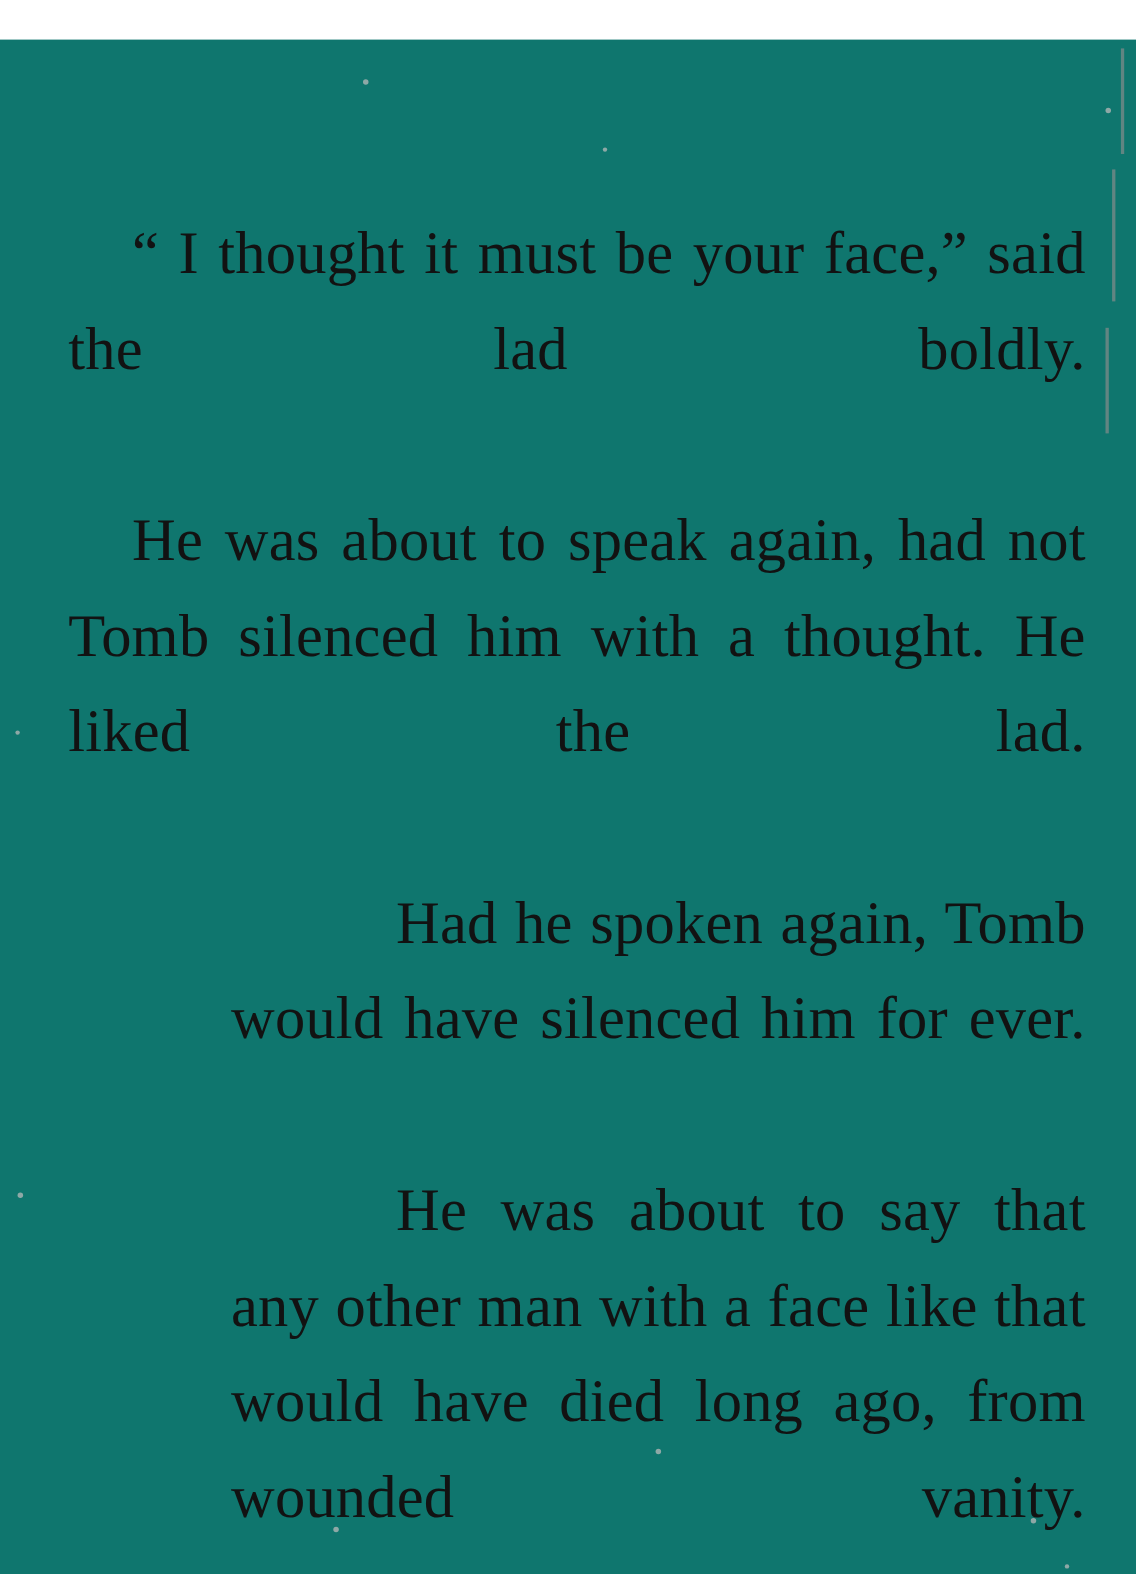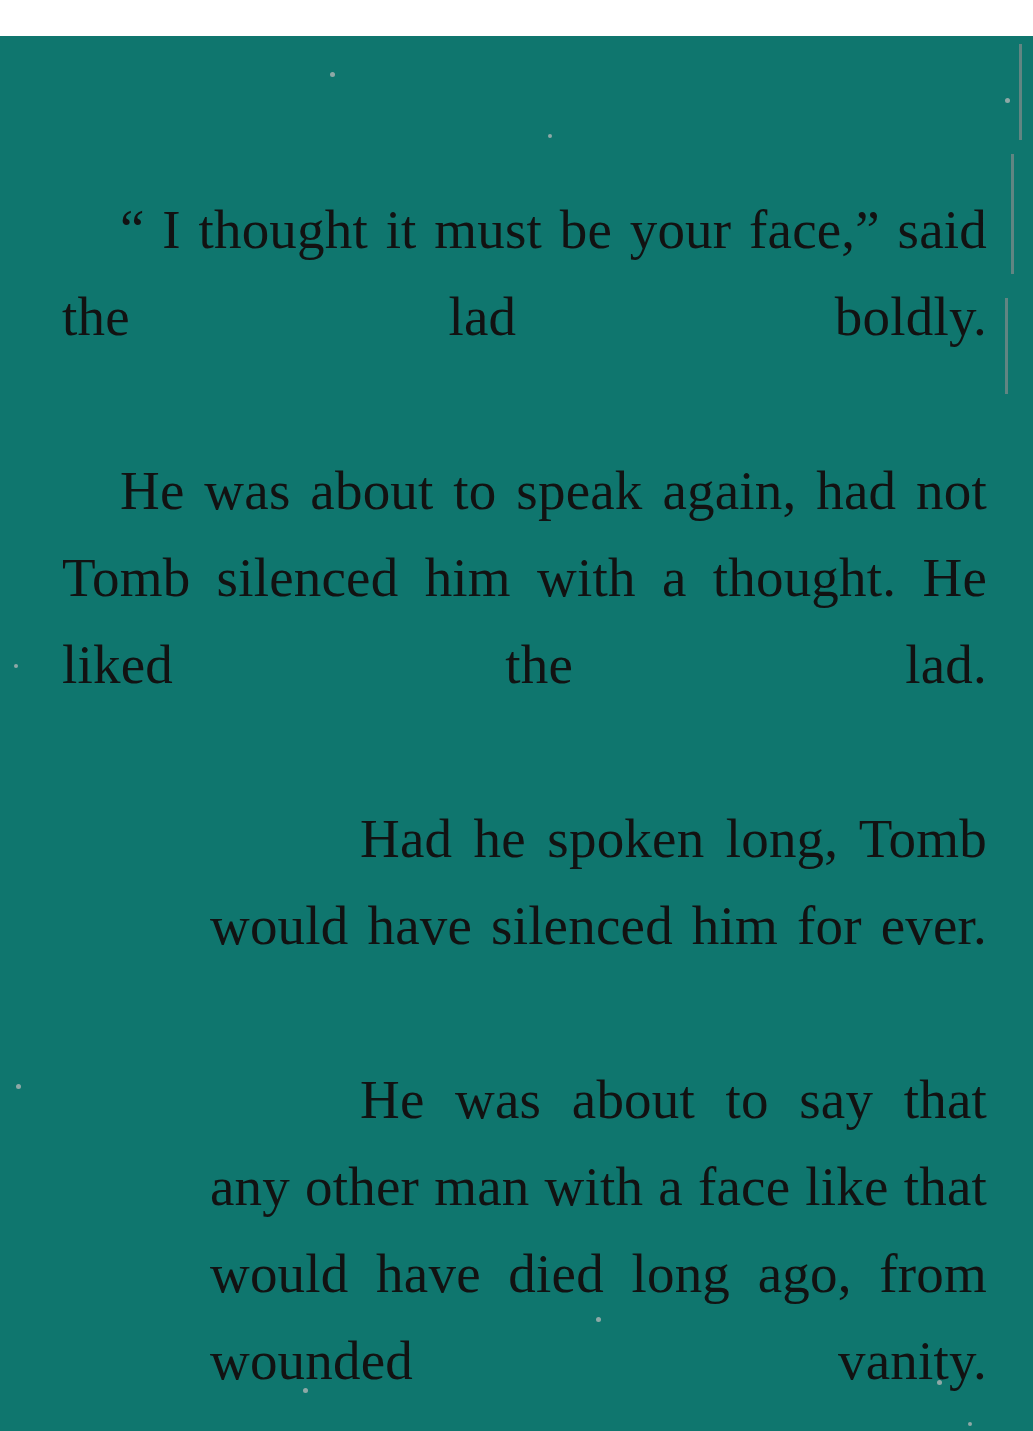--- a/index.html
+++ b/index.html
@@ -87,18 +87,18 @@
   <div class="speck" style="left:596px; top:1281px; width:5px; height:5px;"></div>
   <div class="speck" style="left:937px; top:1344px; width:5px; height:5px;"></div>
   <div class="speck" style="left:968px; top:1386px; width:4px; height:4px;"></div>
 
   <div class="text-block">
 
     <p class="para indent-1">“ I thought it must be your face,” said the lad boldly.</p>
 
     <p class="para indent-1">He was about to speak again, had not Tomb silenced him with a thought.  He liked the lad.</p>
 
-    <p class="para block-right indent-2">Had he spoken long, Tomb would have silenced him for ever.</p>
+    <p class="para block-right indent-2">Had he spoken again, Tomb would have silenced him for ever.</p>
 
     <p class="para block-right indent-2">He was about to say that any other man with a face like that would have died long ago, from wounded vanity.</p>
 
   </div>
 </div>
 
 </body></html>

